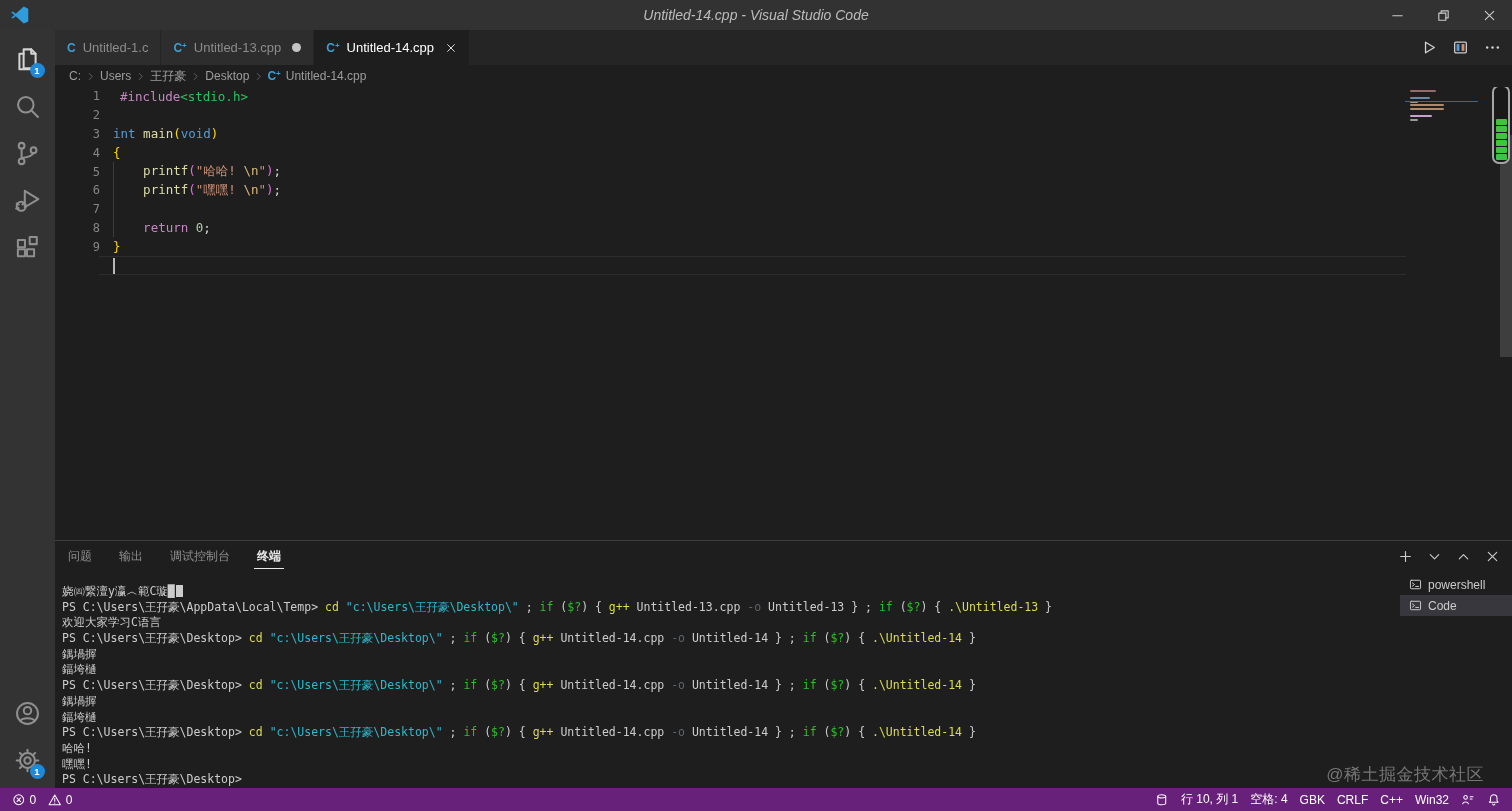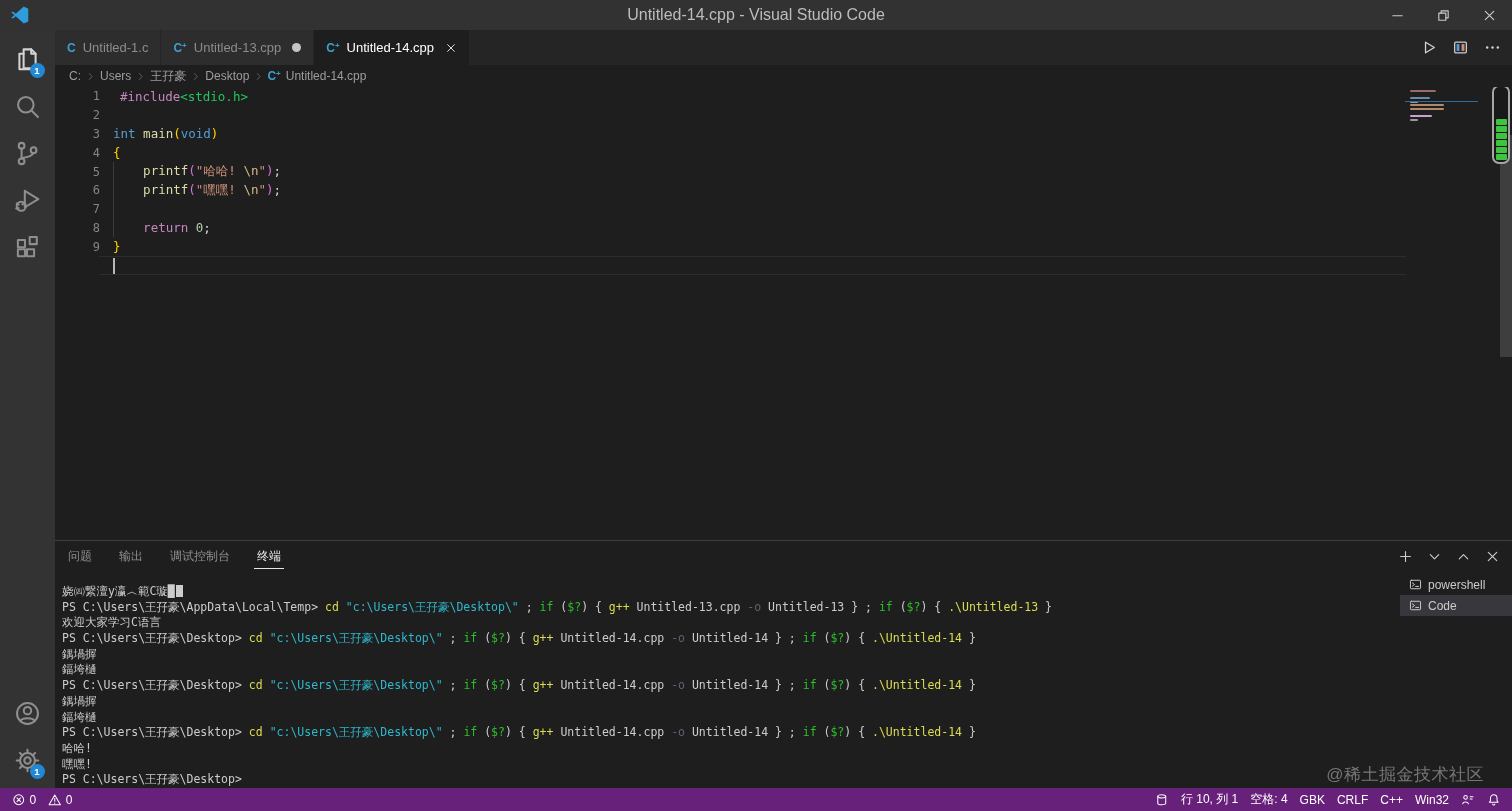--- a/index.html
+++ b/index.html
@@ -3,21 +3,21 @@
 <meta charset="utf-8">
 <style>
   html,body{margin:0;padding:0;background:#141414;}
   .window{position:relative;width:1512px;height:811px;background:#1e1e1e;overflow:hidden;
           font-family:"Liberation Sans",sans-serif;-webkit-font-smoothing:antialiased;}
   
   .titlebar{position:absolute;left:0;top:0;right:0;height:30px;background:#323233;display:flex;align-items:center;z-index:30;}
   .logo{width:22px;height:22px;margin:0 8px 0 9px;display:flex;align-items:center;justify-content:center;}
   .menus{display:flex;height:30px;}
   .menu-item{color:#cccccc;font-size:13px;line-height:30px;padding:0 9px;cursor:default;}
-  .win-title{position:absolute;left:50%;transform:translateX(-50%);color:#bcbcbc;font-size:16px;white-space:nowrap;}
+  .win-title{position:absolute;left:50%;transform:translateX(-50%);color:#bcbcbc;font-size:14px;white-space:nowrap;font-style:italic;}
   .win-controls{position:absolute;right:0;top:0;display:flex;height:30px;}
   .win-btn{width:46px;height:30px;display:flex;align-items:center;justify-content:center;color:#cccccc;}
   .win-btn svg{width:15px;height:15px;}
   
   .activitybar{position:absolute;left:0;top:30px;bottom:23px;width:55px;background:#333333;display:flex;
                flex-direction:column;justify-content:space-between;align-items:center;padding:6px 0 4px;box-sizing:border-box;z-index:20;}
   .ab-group{display:flex;flex-direction:column;align-items:center;}
   .ab-item{position:relative;width:48px;height:47px;display:flex;align-items:center;justify-content:center;color:#8f8f8f;}
   .ab-item.first{color:#d4d4d4;}
   .ab-item svg{width:27px;height:27px;}
@@ -57,21 +57,21 @@
   .mm-row{height:2px;margin-bottom:1.6px;border-radius:1px;}
   .mm-line{position:absolute;right:34px;top:13.5px;width:73px;height:1.5px;background:#2b6ca3;z-index:3;}
   .v-scroll{position:absolute;right:0;top:48px;width:12px;height:222px;background:#4a4a4a;opacity:.75;z-index:3;}
   .battery{position:absolute;right:2px;top:-2px;width:11px;height:70px;border:2px solid #a5a5a5;border-radius:7px;
            background:#191919;display:flex;flex-direction:column;justify-content:flex-end;gap:1.5px;padding:2.5px 1.5px;z-index:5;}
   .bat-seg{height:5.5px;border-radius:1px;}
   
   .panel{position:absolute;left:55px;top:540px;right:0;bottom:23px;background:#1e1e1e;border-top:1px solid #3e3e3e;box-sizing:border-box;}
   .panel-header{position:relative;height:31px;display:flex;align-items:center;padding-left:13px;}
   .p-tab{position:relative;color:#8f8f8f;font-size:12px;height:31px;line-height:31px;margin-right:27px;}
-  .p-tab.active{color:#e7e7e7;}
+  .p-tab.active{color:#e7e7e7;font-weight:bold;}
   .p-tab.active::after{content:"";position:absolute;left:-3px;right:-3px;bottom:3px;height:1.5px;background:#e7e7e7;}
   .panel-actions{position:absolute;right:12px;top:0;height:31px;display:flex;align-items:center;gap:13px;color:#cccccc;}
   .pa-btn{display:flex;width:16px;height:16px;align-items:center;justify-content:center;}
   .pa-btn svg{width:15px;height:15px;}
   .terminal{position:absolute;left:0;top:43px;right:114px;bottom:0;padding-left:7px;overflow:hidden;}
   .t-row{height:15.7px;line-height:15.7px;white-space:pre;font-family:"DejaVu Sans Mono",monospace;
          font-size:11.5px;color:#cccccc;}
   .term-cursor{display:inline-block;width:7px;height:12.5px;background:#cccccc;vertical-align:-2px;margin-left:1px;}
   .term-sidebar{position:absolute;right:0;top:33px;width:112px;}
   .ts-row{display:flex;align-items:center;gap:6px;height:21px;padding-left:9px;color:#cccccc;font-size:12px;}

